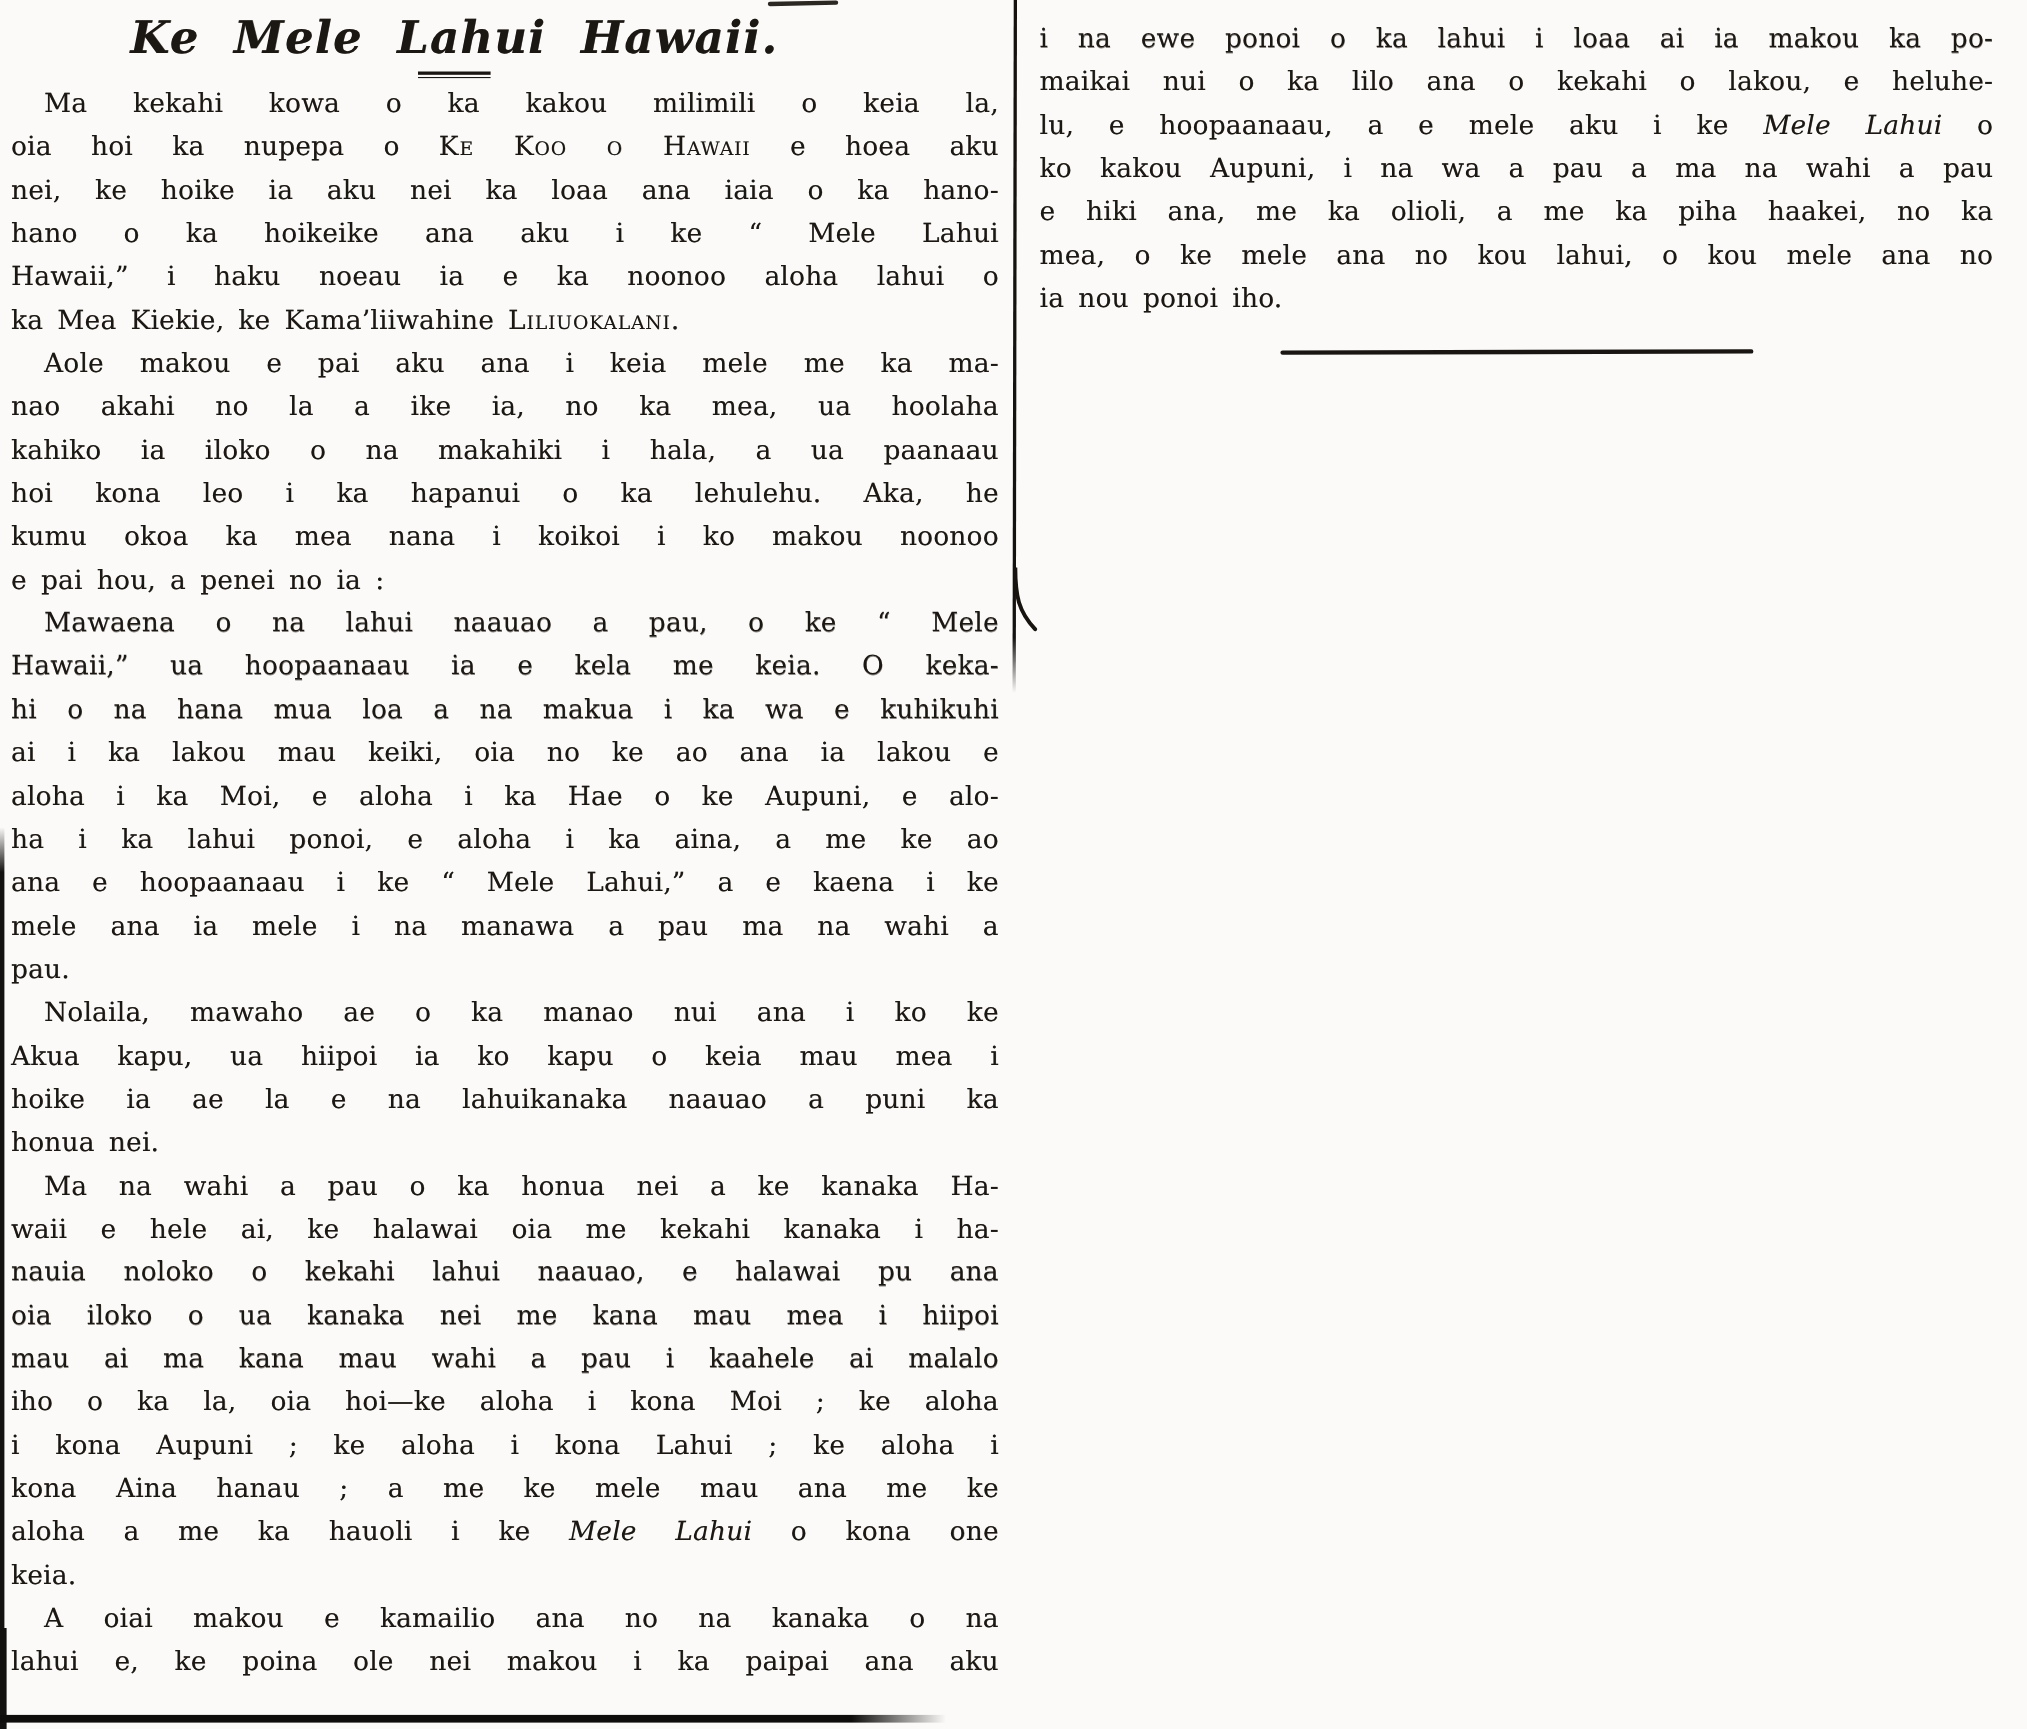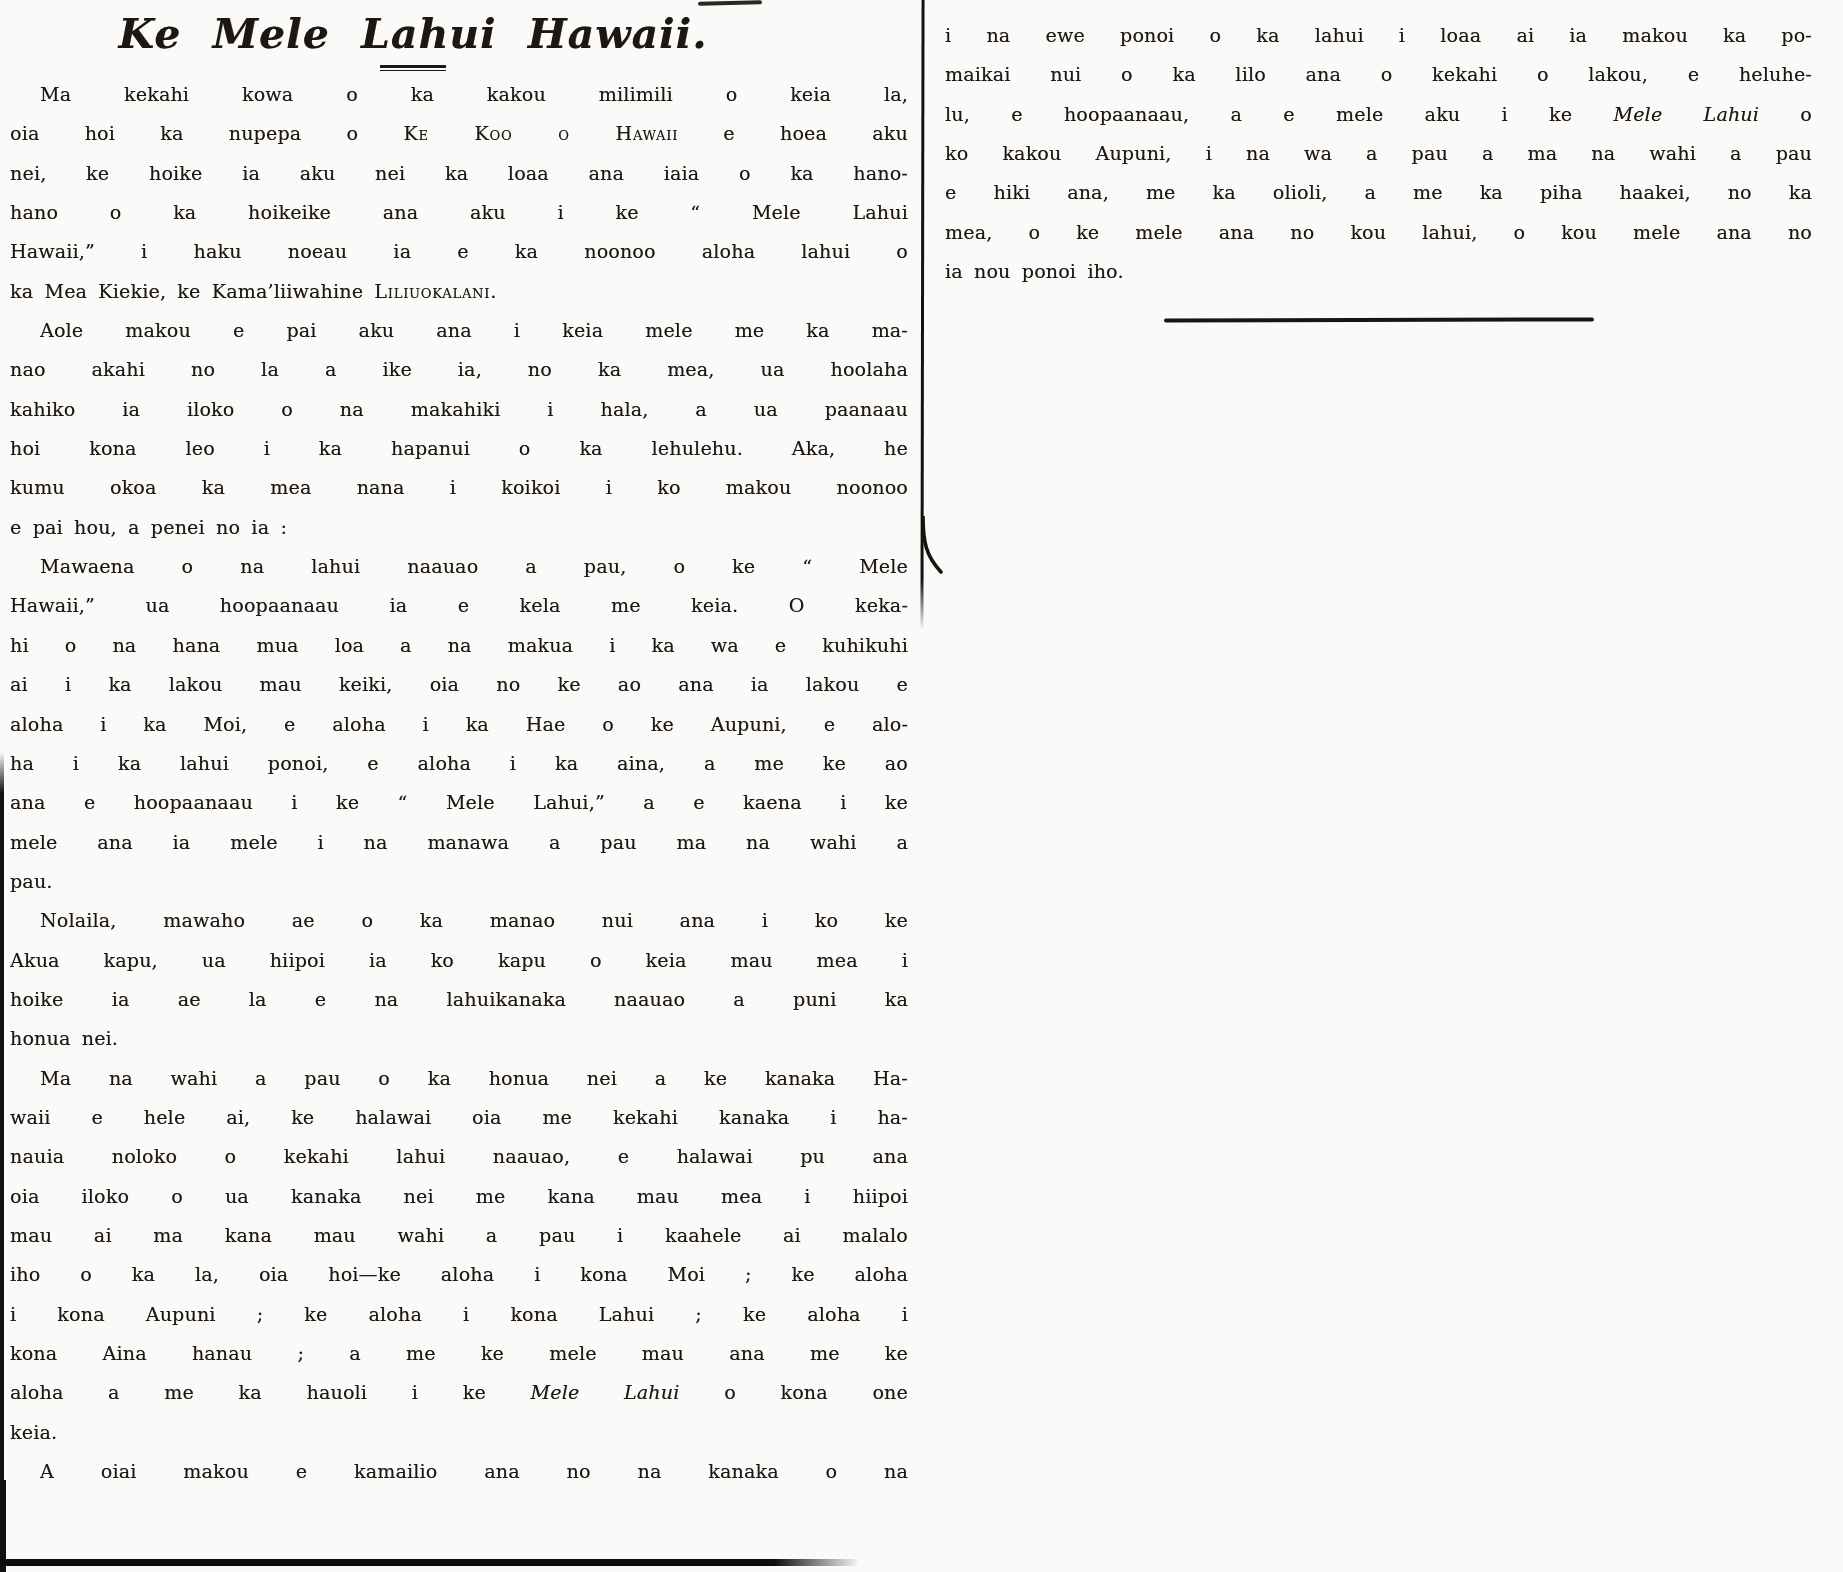--- a/index.html
+++ b/index.html
@@ -24,21 +24,21 @@
     padding-right: 92px;
     text-shadow: 0.3px 0.3px 0.6px rgba(25,20,15,0.55);
   }
   .title-rule {
     width: 66px; height: 2px; margin: 7px auto 4px auto;
     border-top: 3px solid #191613; border-bottom: 1.5px solid #191613;
     transform: translateX(-46px);
   }
   .lines { margin-top: 2px; }
   .ln {
-    font-size: 19px; line-height: 39.35px;
+    font-size: 24px; line-height: 39.35px;
     letter-spacing: 0.2px;
     text-align: justify; text-align-last: justify;
     text-shadow: 0.25px 0.25px 0.55px rgba(25,20,15,0.5);
   }
   .ln.ind { padding-left: 30px; }
   .ln.pend { text-align-last: left; word-spacing: 5px; }
   .sc { font-variant: small-caps; letter-spacing: 0.8px; }
   .it { font-style: italic; }
 
   
@@ -113,20 +113,21 @@
       <div class="ln">waii e hele ai, ke halawai oia me kekahi kanaka i ha-</div>
       <div class="ln">nauia noloko o kekahi lahui naauao, e halawai pu ana</div>
       <div class="ln">oia iloko o ua kanaka nei me kana mau mea i hiipoi</div>
       <div class="ln">mau ai ma kana mau wahi a pau i kaahele ai malalo</div>
       <div class="ln">iho o ka la, oia hoi—ke aloha i kona Moi ; ke aloha</div>
       <div class="ln">i kona Aupuni ; ke aloha i kona Lahui ; ke aloha i</div>
       <div class="ln">kona Aina hanau ; a me ke mele mau ana me ke</div>
       <div class="ln"><span>aloha a me ka hauoli i ke </span><span class="it">Mele Lahui</span><span> o kona one</span></div>
       <div class="ln pend">keia.</div>
       <div class="ln ind">A oiai makou e kamailio ana no na kanaka o na</div>
+      <div class="ln">lahui e, ke poina ole nei makou i ka paipai ana aku</div>
     </div>
   </div>
 
   <div class="divider"></div>
   <svg class="divider-hook" width="30" height="72" viewBox="0 0 30 72">
     <path d="M4,0 C4,26 7,40 22,56" stroke="#17140f" stroke-width="3.6" fill="none" stroke-linecap="round"></path>
   </svg>
 
   <div class="col-right">
     <div class="lines">

